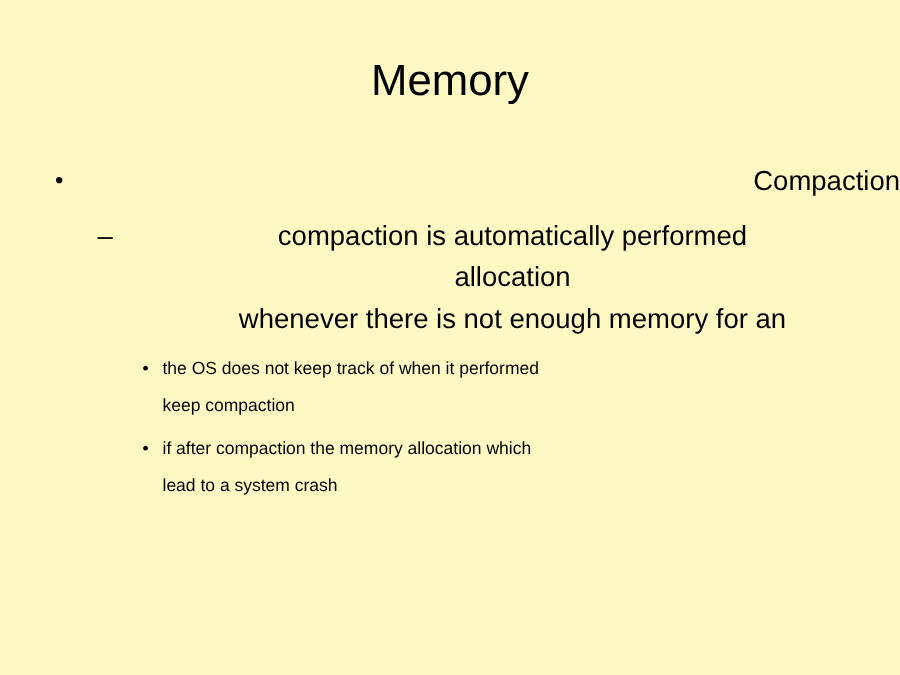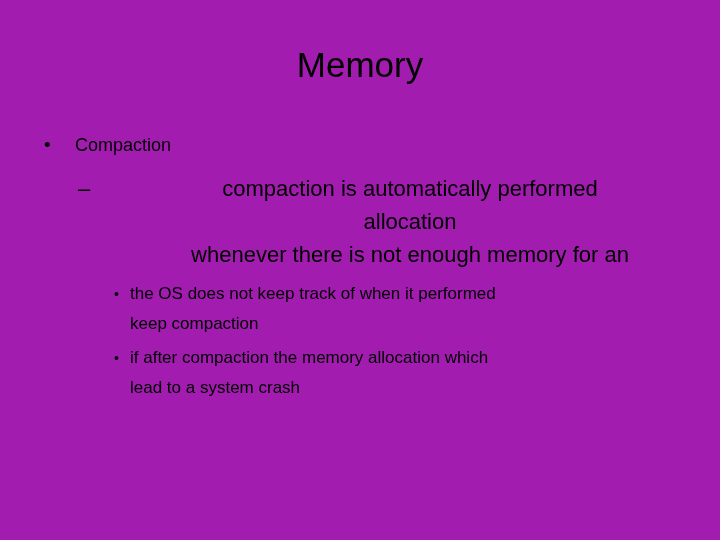--- a/index.html
+++ b/index.html
@@ -12,21 +12,21 @@
     height: 540px;
     background: #ffffff;
     font-family: "Liberation Sans", sans-serif;
     color: #000000;
     overflow: hidden;
   }
   .slide {
     position: relative;
     width: 720px;
     height: 540px;
-    background: #a21caf;
+    background: #fef9c3;
     box-sizing: border-box;
   }
 
   
   .slide-title {
     position: absolute;
     left: 0;
     top: 44px;
     width: 720px;
     text-align: center;
@@ -74,22 +74,23 @@
     font-size: 25px;
     line-height: 34px;
     margin-bottom: 10px;
   }
   .level-1 .bullet-mark {
     width: 31px;
     font-size: 19px;
     line-height: 34px;
   }
   .level-1 .bullet-text {
-    font-size: 18px;
+    font-size: 22px;
     line-height: 34px;
+    text-align: right;
   }
 
   
   .level-2 {
     margin-left: 78px;
     font-size: 22px;
     line-height: 33px;
     margin-bottom: 8px;
   }
   .level-2 .bullet-mark {
@@ -109,21 +110,21 @@
     font-size: 19px;
     line-height: 30px;
     margin-bottom: 2px;
   }
   .level-3 .bullet-mark {
     width: 16px;
     font-size: 14px;
     line-height: 30px;
   }
   .level-3 .bullet-text {
-    font-size: 17px;
+    font-size: 14px;
     line-height: 30px;
   }
   .level-3.spaced-above {
     margin-top: 4px;
   }
 </style>
 </head>
 <body>
 
 <div class="slide">

